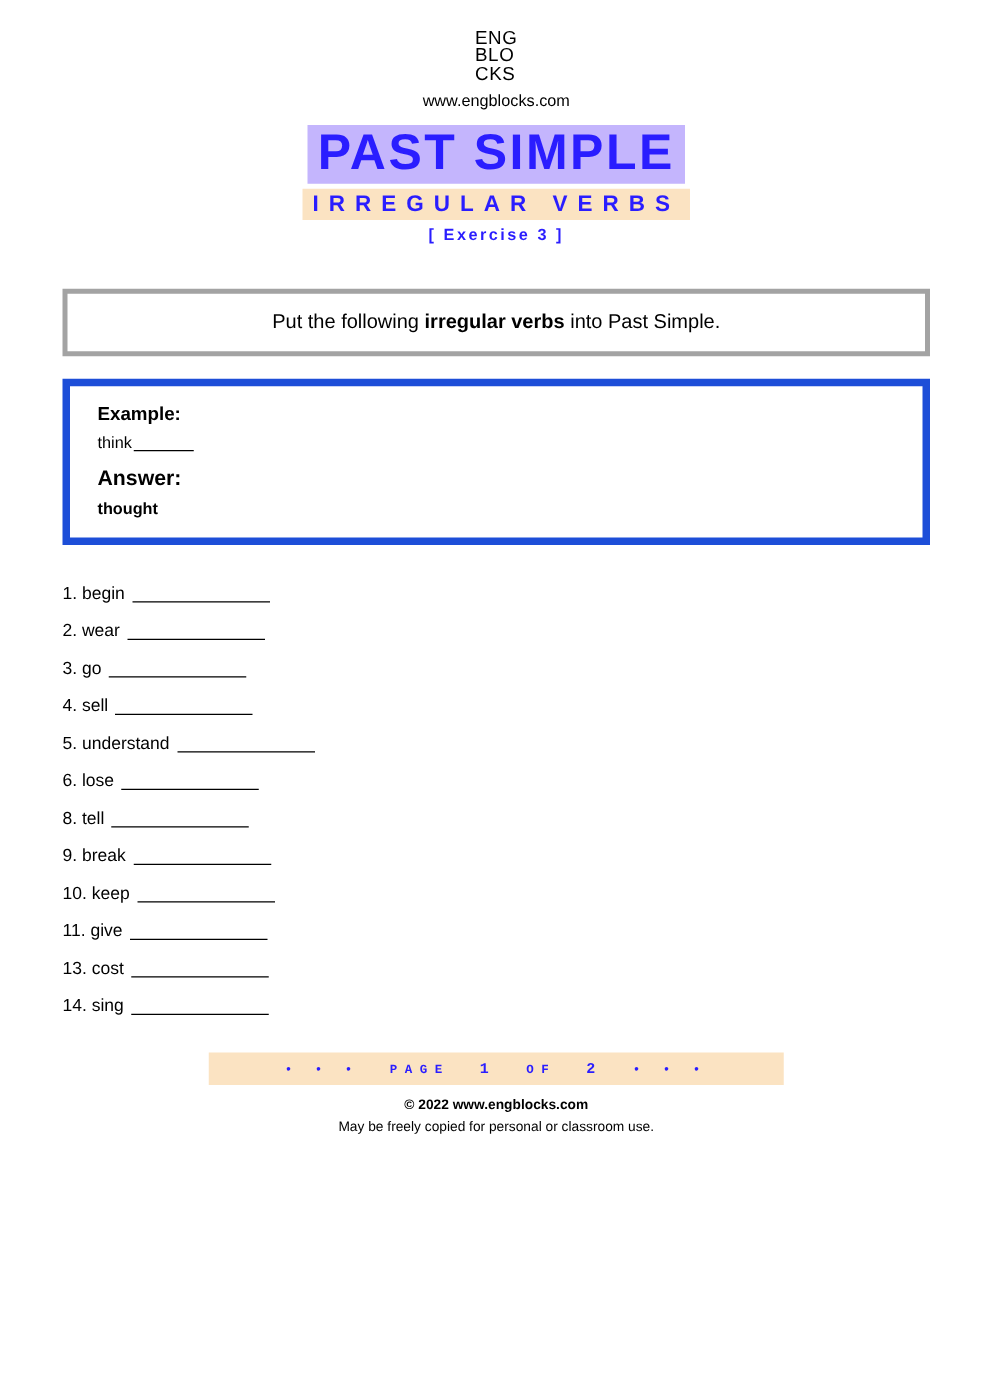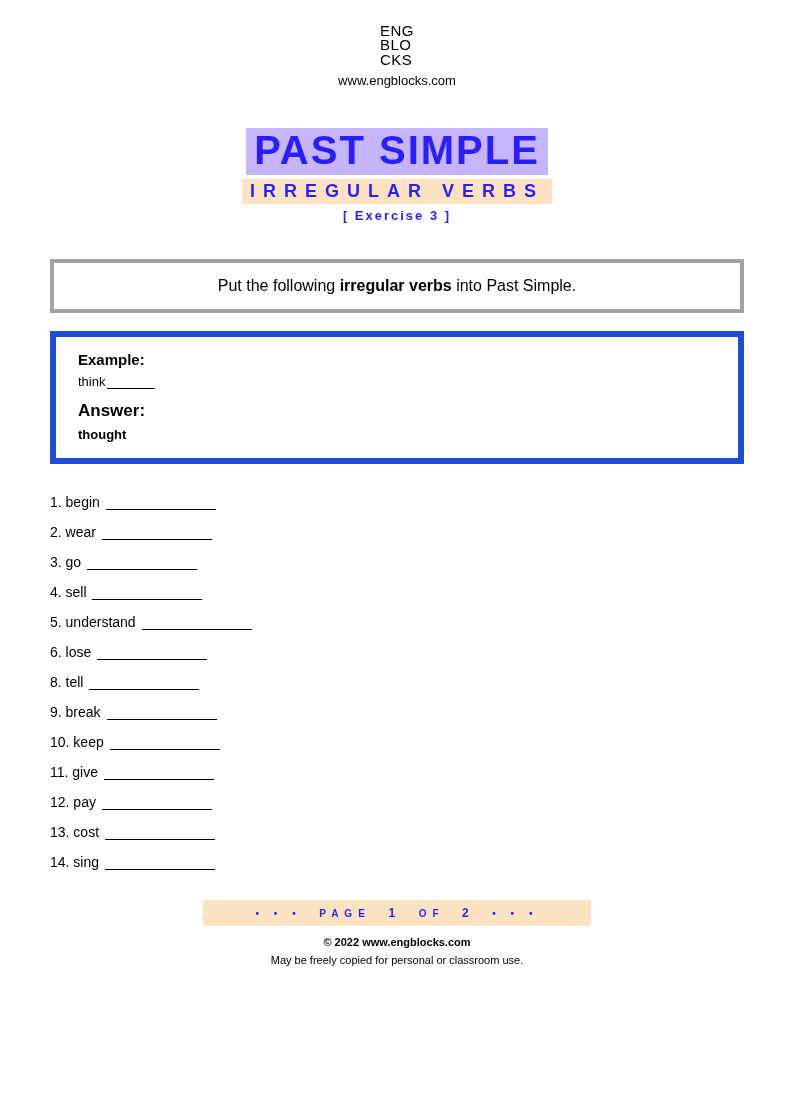--- a/index.html
+++ b/index.html
@@ -16,21 +16,21 @@
   .logo {
     font-weight: 400;
     font-size: 15px;
     line-height: 0.95;
     letter-spacing: 0.5px;
     display: inline-block;
     text-align: left;
     margin-bottom: 6px;
     font-family: Arial, sans-serif;
   }
-  .site-url { font-size: 13px; margin-bottom: 40px; }
+  .site-url { font-size: 13px; margin-bottom: 12px; }
   .title-block { text-align: center; margin-bottom: 36px; }
   .title-line1 {
     display: inline-block;
     background: #c4b5fd;
     color: #2a1dff;
     font-weight: 900;
     font-size: 40px;
     letter-spacing: 2px;
     padding: 0 8px 2px 8px;
     margin-bottom: 4px;
@@ -73,22 +73,23 @@
   .item { margin-bottom: 14px; }
   .item .blank { display:inline-block; border-bottom:1px solid #000; width:110px; vertical-align:bottom; margin-left:2px;}
   .footer { position: relative; margin-top: 30px; text-align:center;}
   .page-strip {
     background: #fbe3c2;
     color: #2a1dff;
     font-weight: 700;
     letter-spacing: 6px;
     font-size: 10px;
     padding: 6px 0;
-    width: 388px;
+    width: 460px;
     margin: 0 auto 10px auto;
+    font-family: Liberation Mono, monospace;
   }
   .page-strip .dots { letter-spacing: 6px; }
   .page-strip .num { font-size: 12px; }
   .copyright { font-size: 11px; font-weight:700; margin-bottom:6px;}
   .license { font-size: 11px; }
   .bold { font-weight: 700; }
 </style>
 </head>
 <body>
 
@@ -124,21 +125,20 @@
   <div class="item"><span>1.</span> <span>begin</span> <span class="blank"></span></div>
   <div class="item"><span>2.</span> <span>wear</span> <span class="blank"></span></div>
   <div class="item"><span>3.</span> <span>go</span> <span class="blank"></span></div>
   <div class="item"><span>4.</span> <span>sell</span> <span class="blank"></span></div>
   <div class="item"><span>5.</span> <span>understand</span> <span class="blank"></span></div>
   <div class="item"><span>6.</span> <span>lose</span> <span class="blank"></span></div>
   <div class="item"><span>8.</span> <span>tell</span> <span class="blank"></span></div>
   <div class="item"><span>9.</span> <span>break</span> <span class="blank"></span></div>
   <div class="item"><span>10.</span> <span>keep</span> <span class="blank"></span></div>
   <div class="item"><span>11.</span> <span>give</span> <span class="blank"></span></div>
-  <div class="item"><span>12.</span> <span>pay</span> <span class="blank"></span></div>
   <div class="item"><span>13.</span> <span>cost</span> <span class="blank"></span></div>
   <div class="item"><span>14.</span> <span>sing</span> <span class="blank"></span></div>
 </div>
 
 <div class="footer">
   <div class="page-strip">
     <span class="dots">• • •</span>&nbsp;&nbsp;<span>PAGE</span>&nbsp;&nbsp;<span class="num">1</span>&nbsp;&nbsp;<span>OF</span>&nbsp;&nbsp;<span class="num">2</span>&nbsp;&nbsp;<span class="dots">• • •</span>
   </div>
   <div class="copyright">© 2022 www.engblocks.com</div>
   <div class="license">May be freely copied for personal or classroom use.</div>

